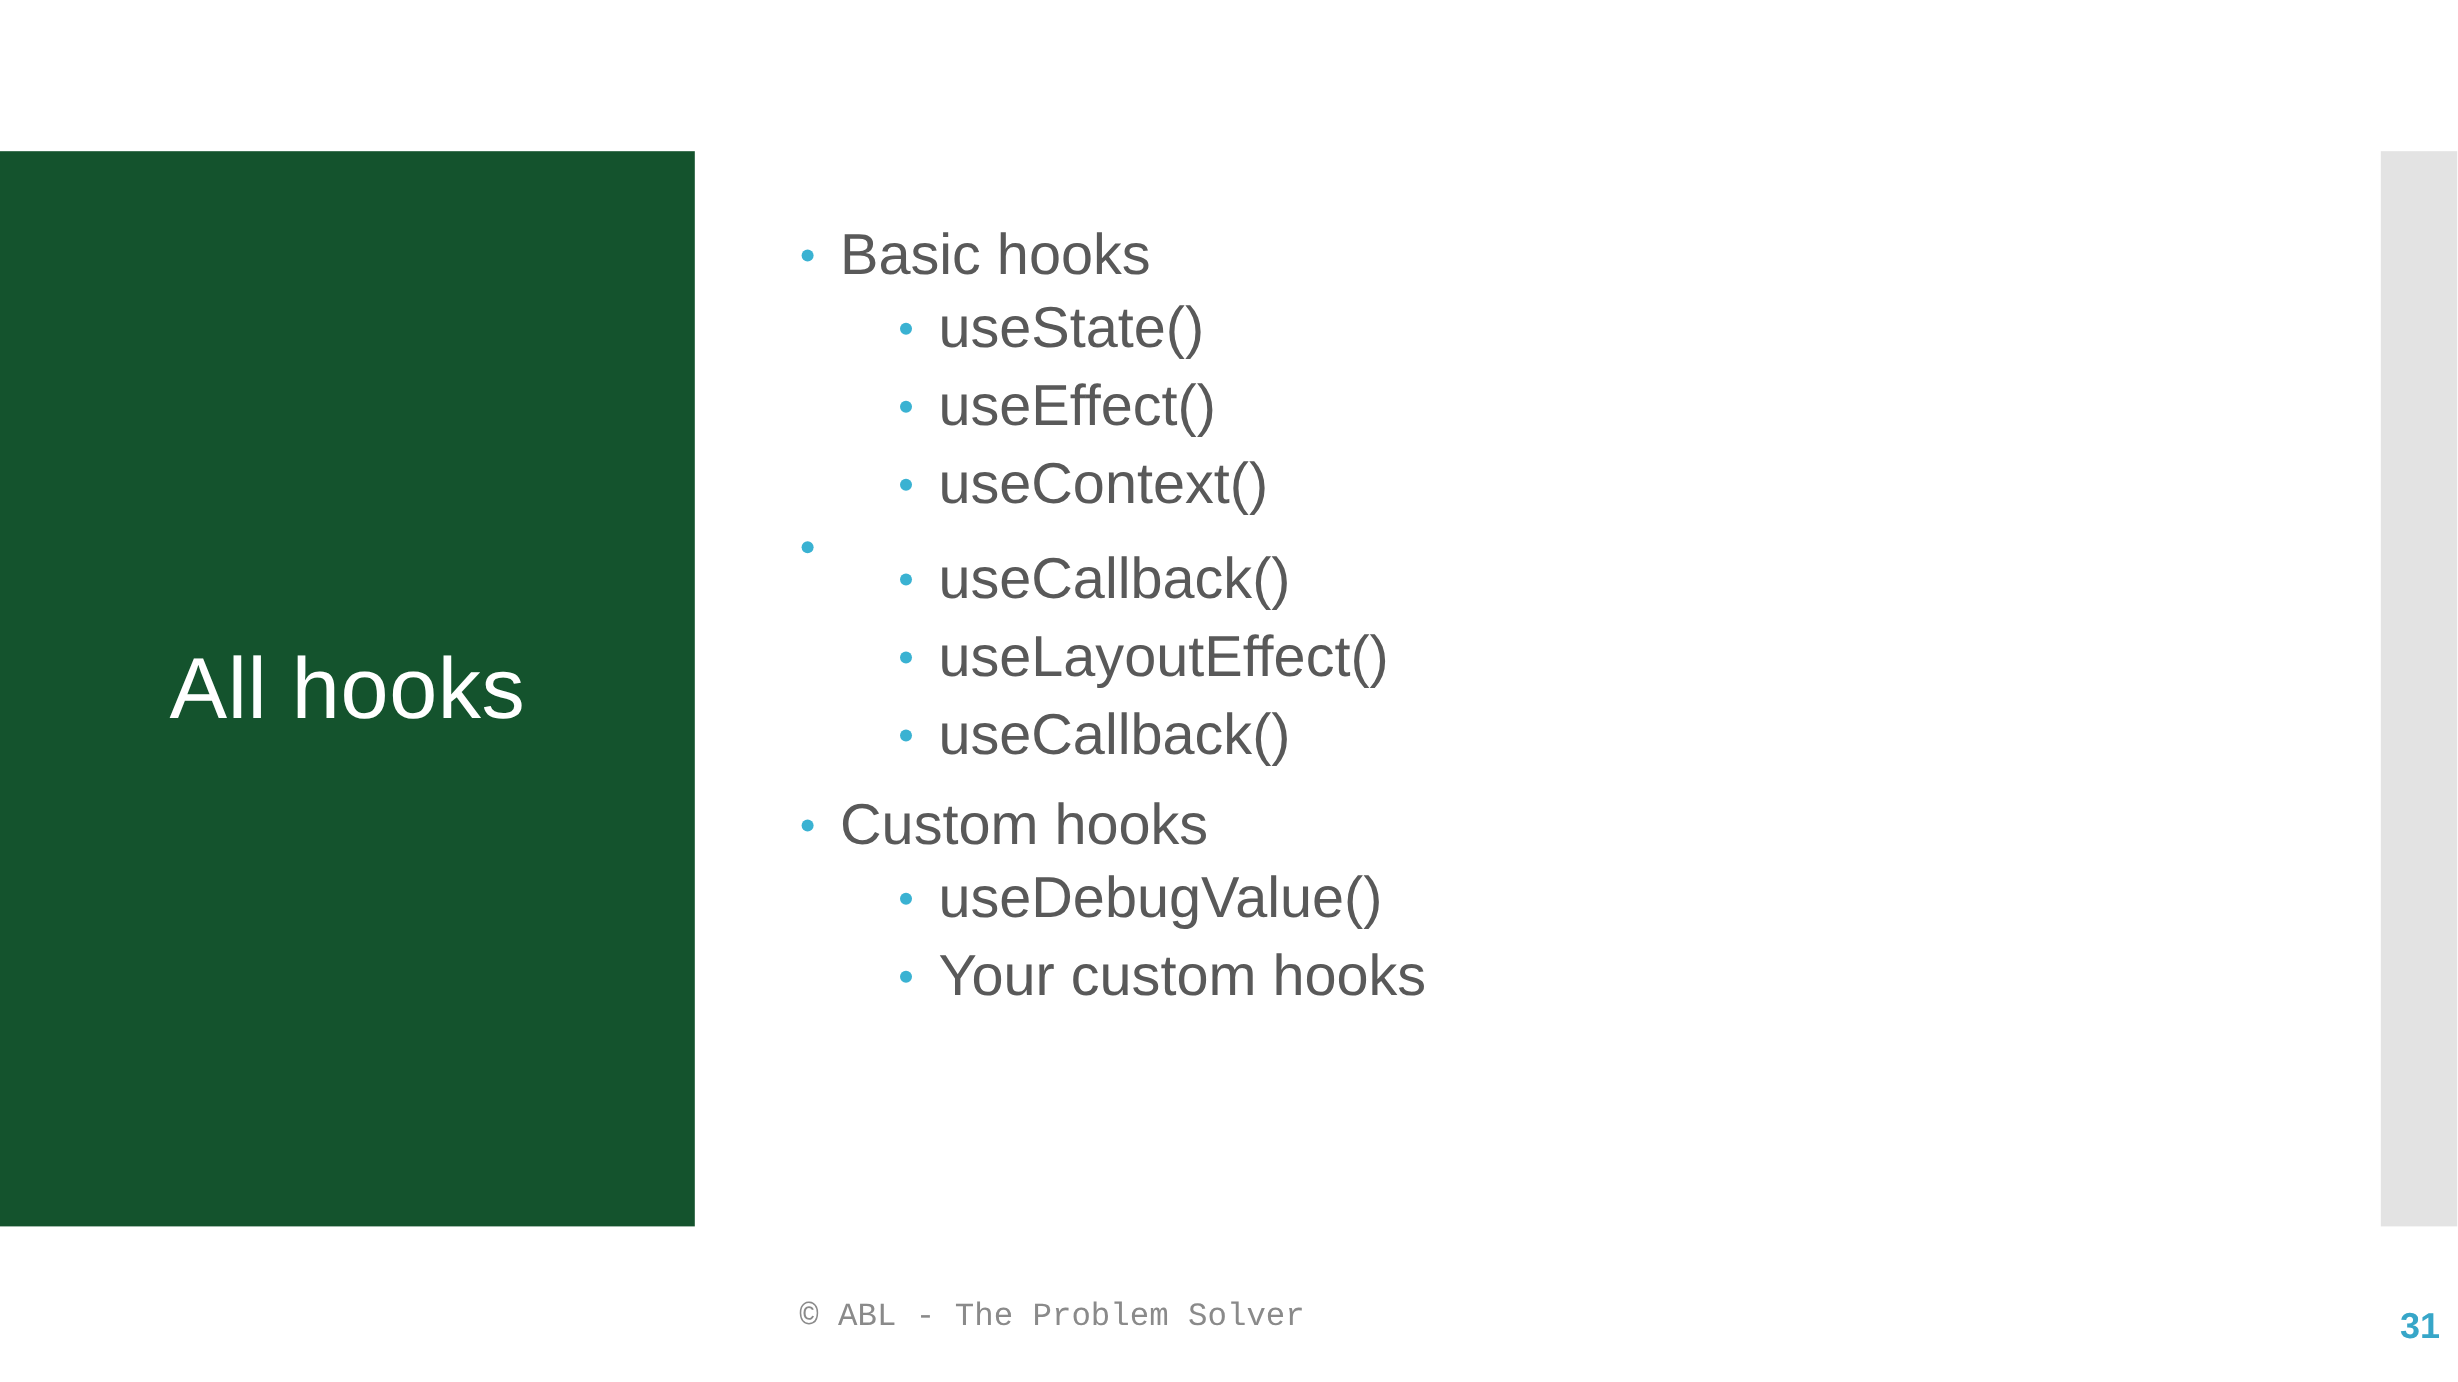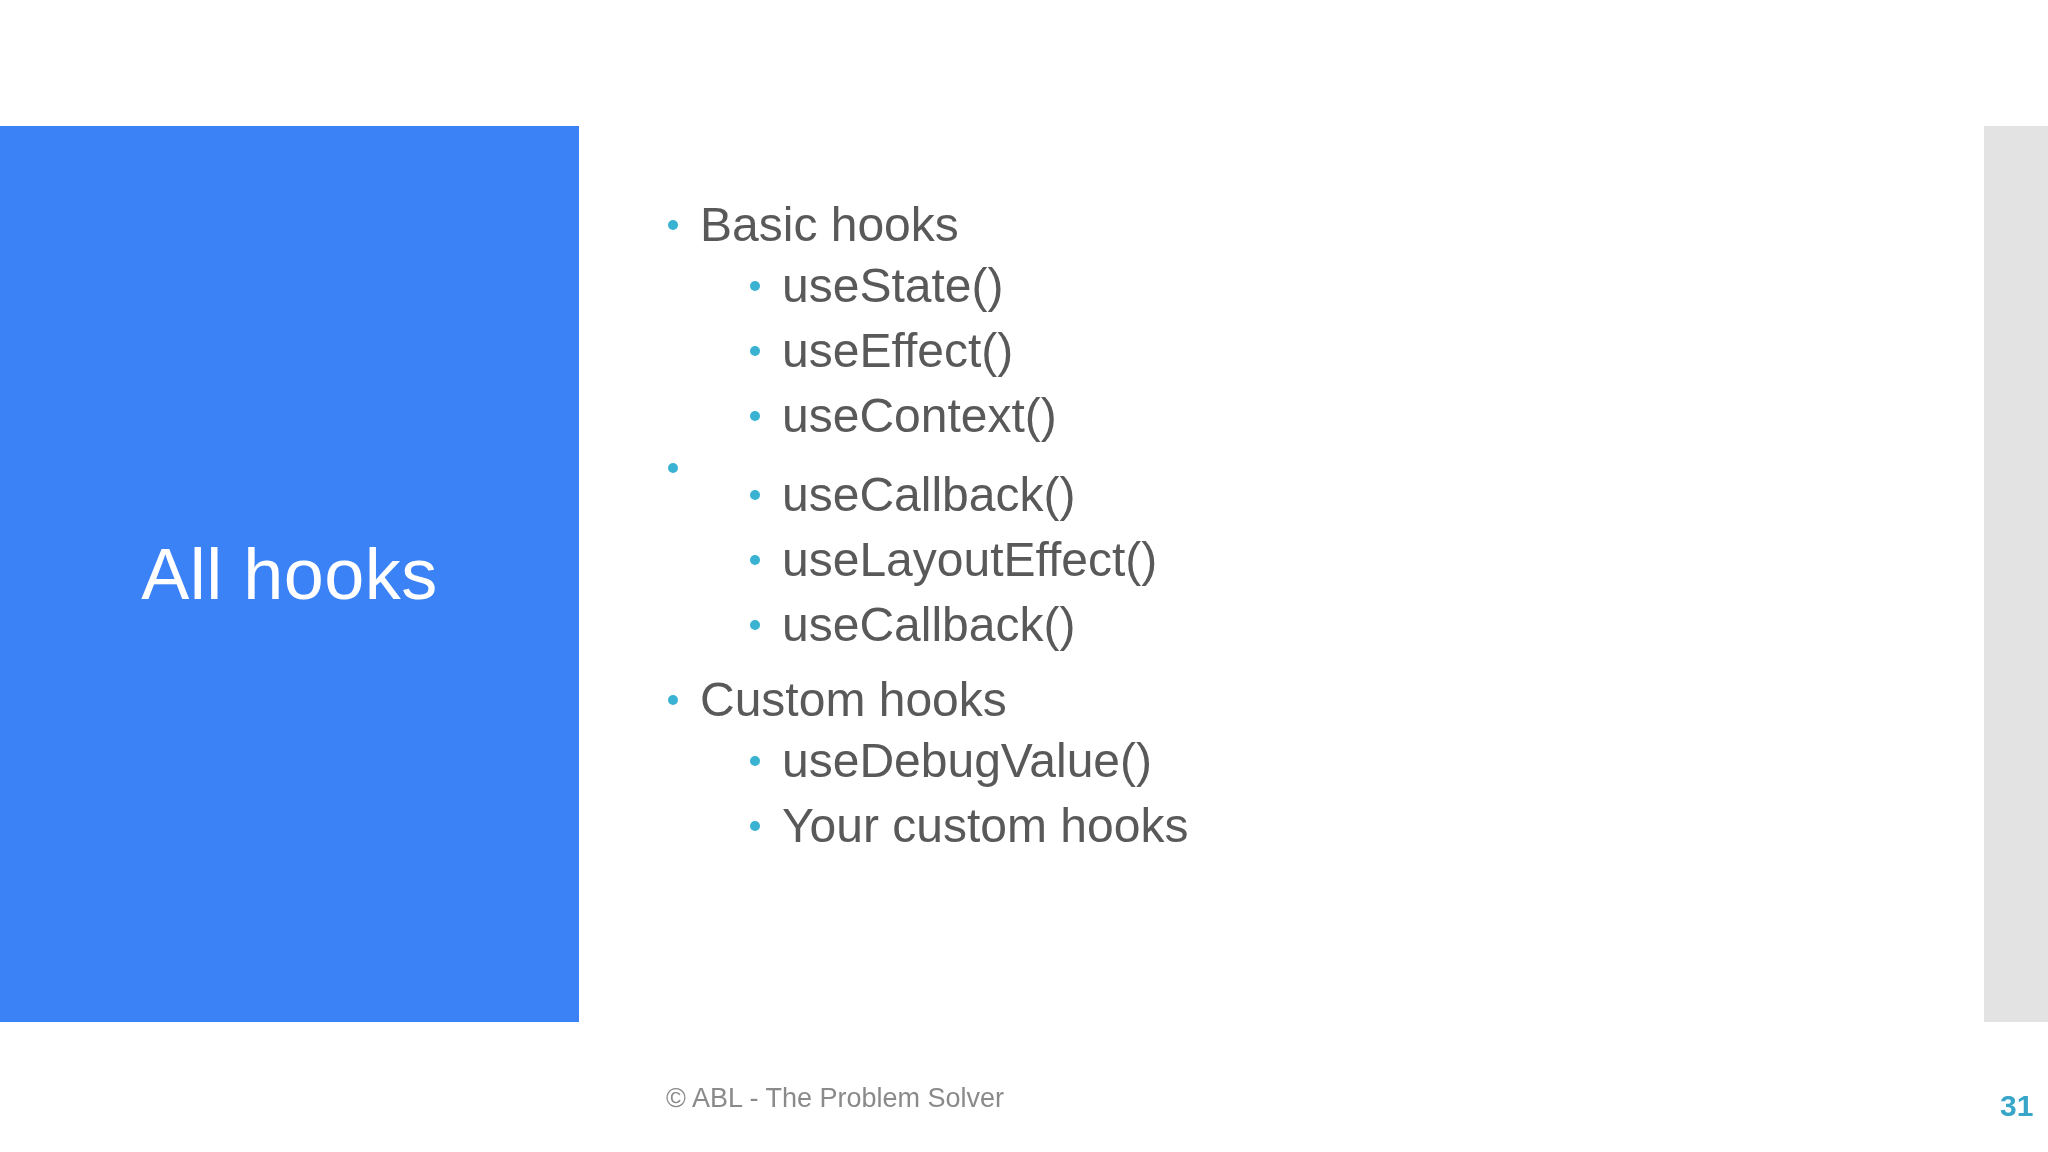--- a/index.html
+++ b/index.html
@@ -8,40 +8,40 @@
     width: 2048px;
     height: 1152px;
     background: #ffffff;
     overflow: hidden;
     font-family: "Liberation Sans", "DejaVu Sans", sans-serif;
   }
   .title-panel {
     position: absolute;
     left: 0; top: 126px;
     width: 579px; height: 896px;
-    background: #3b82f6;
+    background: #14532d;
     display: flex;
     align-items: center;
     justify-content: center;
   }
   .slide-title {
     color: #ffffff;
     font-size: 72px;
     font-weight: 300;
     letter-spacing: 0.5px;
   }
   .right-strip {
     position: absolute;
     left: 1984px; top: 126px;
     width: 64px; height: 896px;
     background: #e3e3e3;
   }
   .content {
     position: absolute;
-    left: 650px; top: 202px;
+    left: 650px; top: 190px;
     width: 1250px;
     color: #595959;
   }
   .row { position: relative; }
   .l1 {
     font-size: 48px;
     line-height: 46px;
     padding-left: 50px;
   }
   .l2 {
@@ -60,20 +60,21 @@
     margin-top: -5px;
   }
   .l1 > .dot { left: 18px; }
   .l2 > .dot { left: 100px; }
   .footer {
     position: absolute;
     left: 666px; top: 1082px;
     font-size: 27px;
     line-height: 32px;
     color: #8a8a8a;
+    font-family: Liberation Mono, monospace;
   }
   .page-number {
     position: absolute;
     left: 2000px; top: 1088px;
     font-size: 30px;
     line-height: 36px;
     font-weight: bold;
     color: #37a6c8;
     text-align: right;
   }

